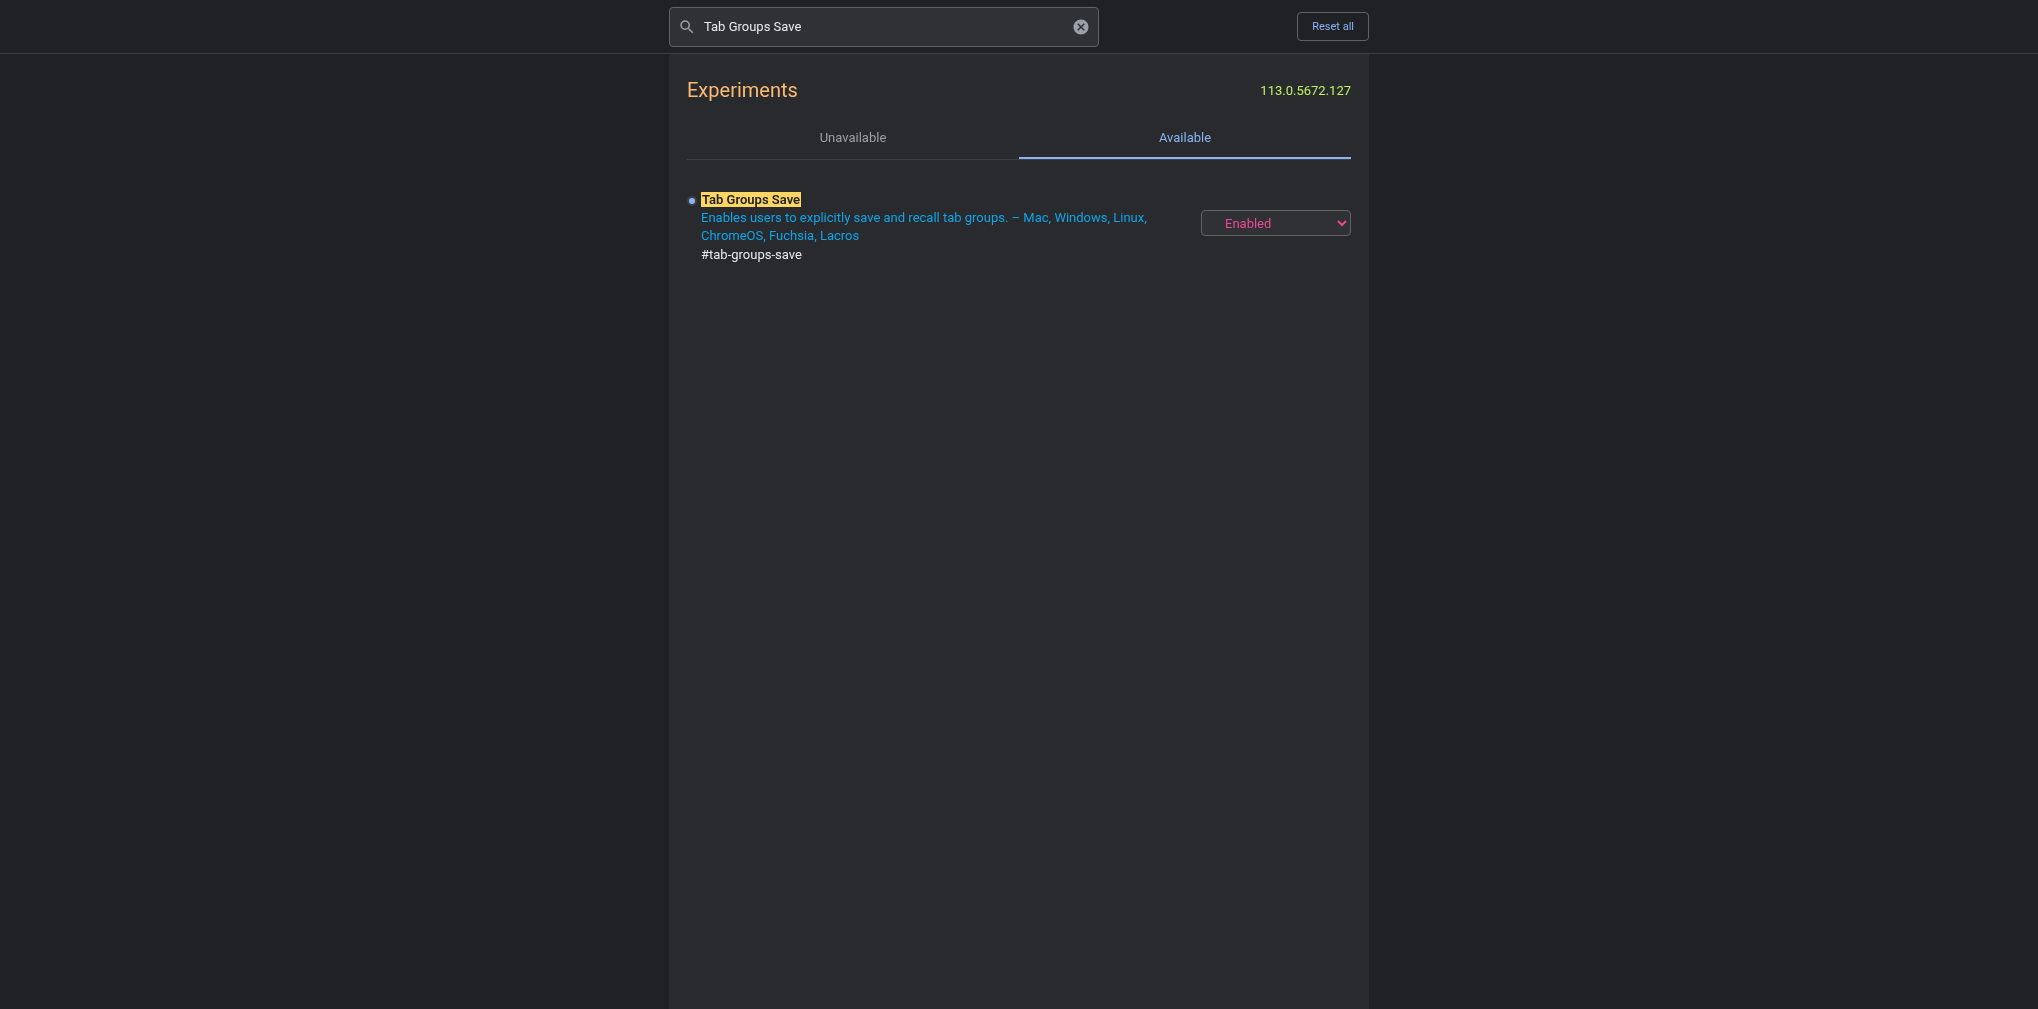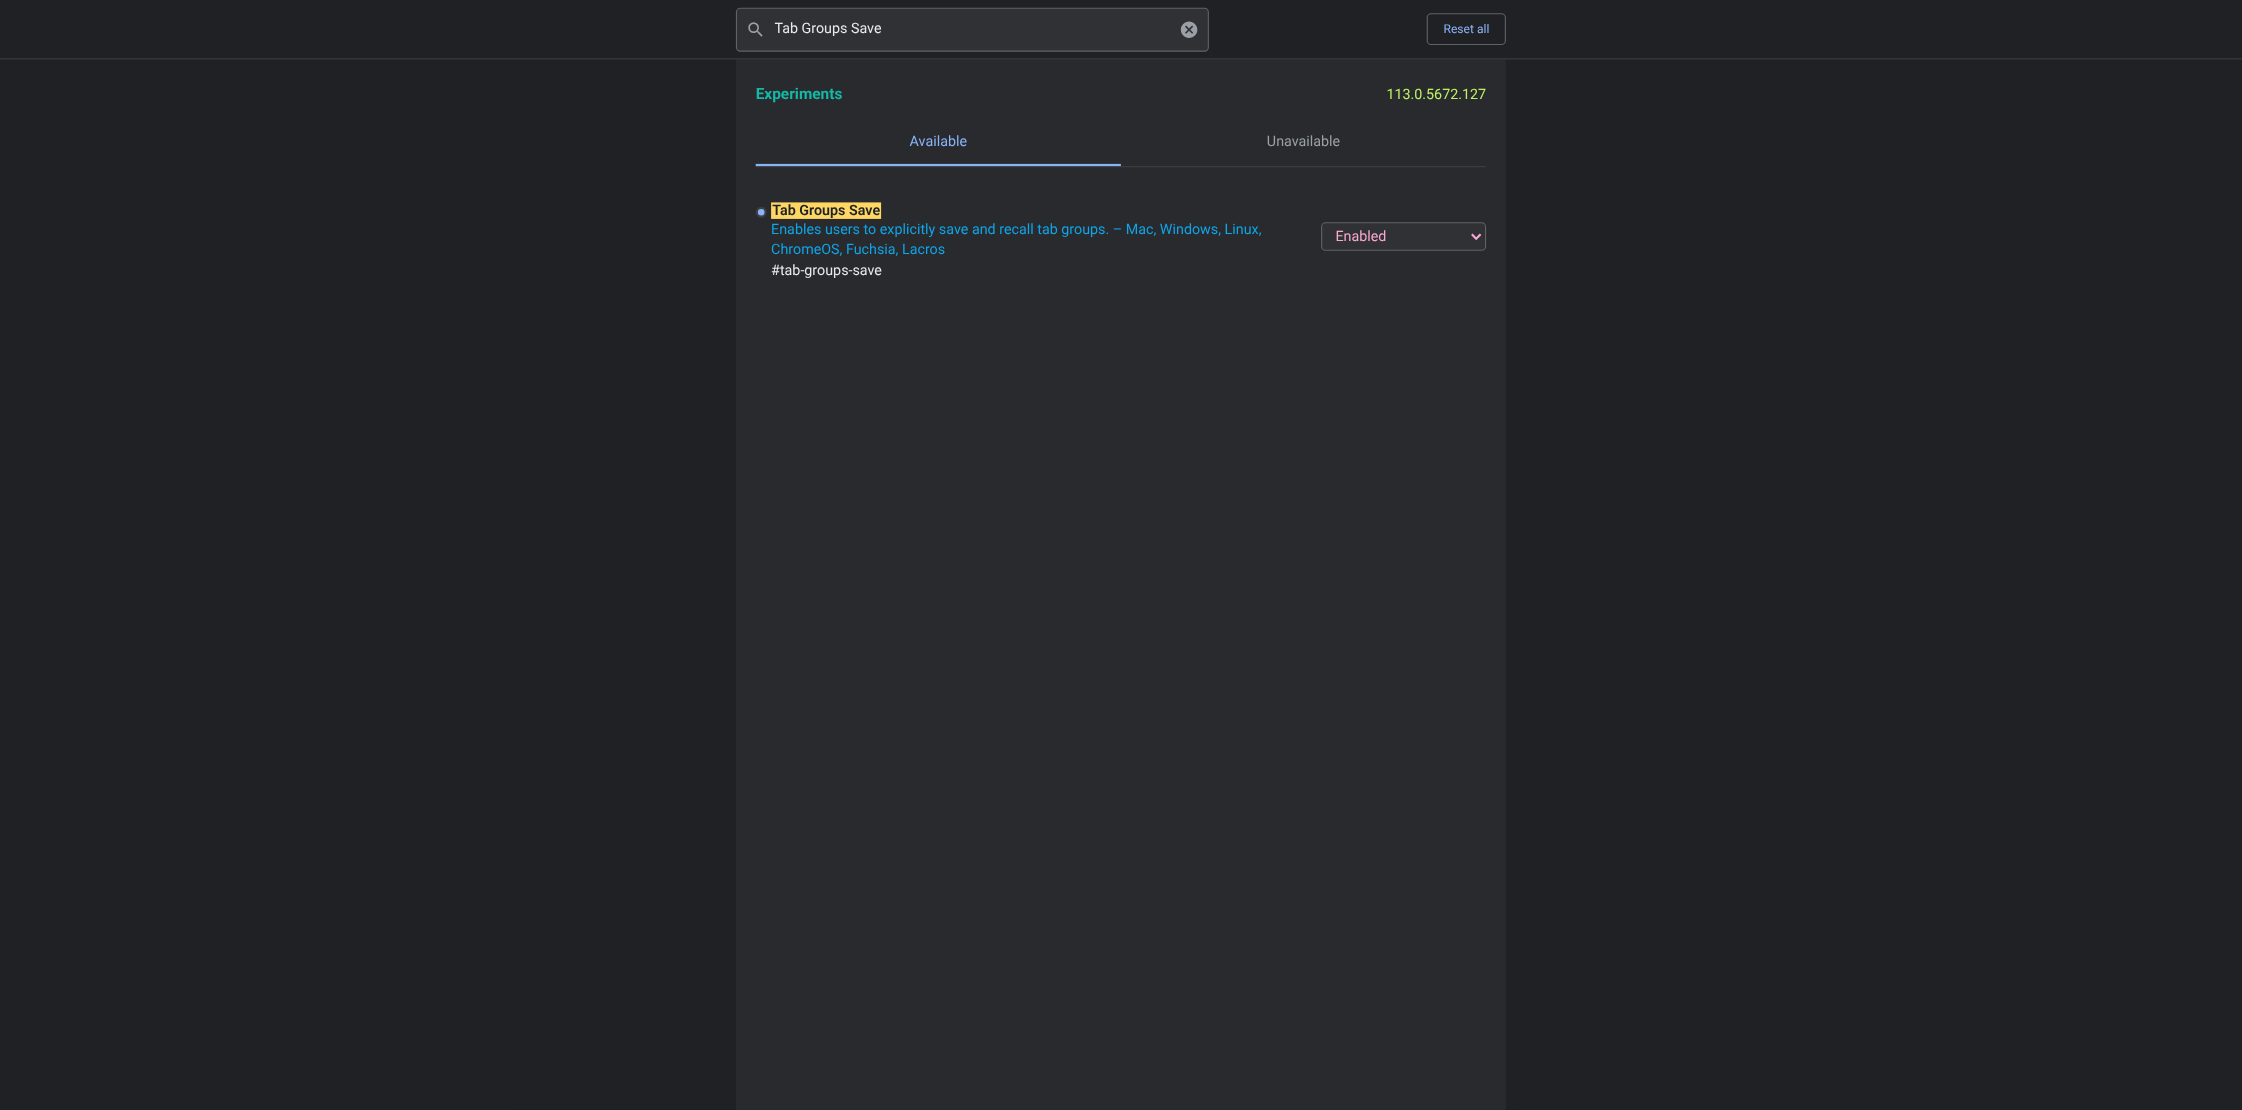--- a/index.html
+++ b/index.html
@@ -91,23 +91,23 @@
     }
     
     .title-bar {
       display: flex;
       justify-content: space-between;
       align-items: center;
       padding: 24px 18px 16px 18px;
     }
     
     .page-title {
-      font-size: 14px;
-      font-weight: 700;
-      color: #14b8a6;
+      font-size: 20px;
+      font-weight: 400;
+      color: #fdba74;
     }
     
     .version {
       font-size: 13px;
       color: #bef264;
     }
     
     .tabs {
       display: flex;
       border-bottom: 1px solid #3c4043;
@@ -179,24 +179,24 @@
     .experiment-anchor {
       font-size: 13px;
       color: #e8eaed;
       cursor: pointer;
       display: inline-block;
       margin-top: 2px;
     }
     
     .experiment-select {
       background-color: #303134;
-      color: #f9a8d4;
+      color: #ec4899;
       border: 1px solid #5f6368;
       border-radius: 4px;
-      padding: 4px 8px;
+      padding: 4px 19px;
       font-size: 13px;
       width: 150px;
       height: 26px;
       cursor: pointer;
       font-family: inherit;
       margin-top: 18px;
     }
   </style>
 </head>
 <body>
@@ -216,22 +216,22 @@
   </div>
 </div>
 
 <div class="main-content">
   <div class="title-bar">
     <h1 class="page-title">Experiments</h1>
     <span class="version">113.0.5672.127</span>
   </div>
 
   <div class="tabs">
+    <div class="tab">Unavailable</div>
     <div class="tab active">Available</div>
-    <div class="tab">Unavailable</div>
   </div>
 
   <div class="experiment-list">
     <div class="experiment-item">
       <div class="experiment-info">
         <div class="modified-dot"></div>
         <div class="experiment-text">
           <span class="experiment-title">Tab Groups Save</span>
           <div class="experiment-description">Enables users to explicitly save and recall tab groups. – Mac, Windows, Linux, ChromeOS, Fuchsia, Lacros</div>
           <a class="experiment-anchor">#tab-groups-save</a>

